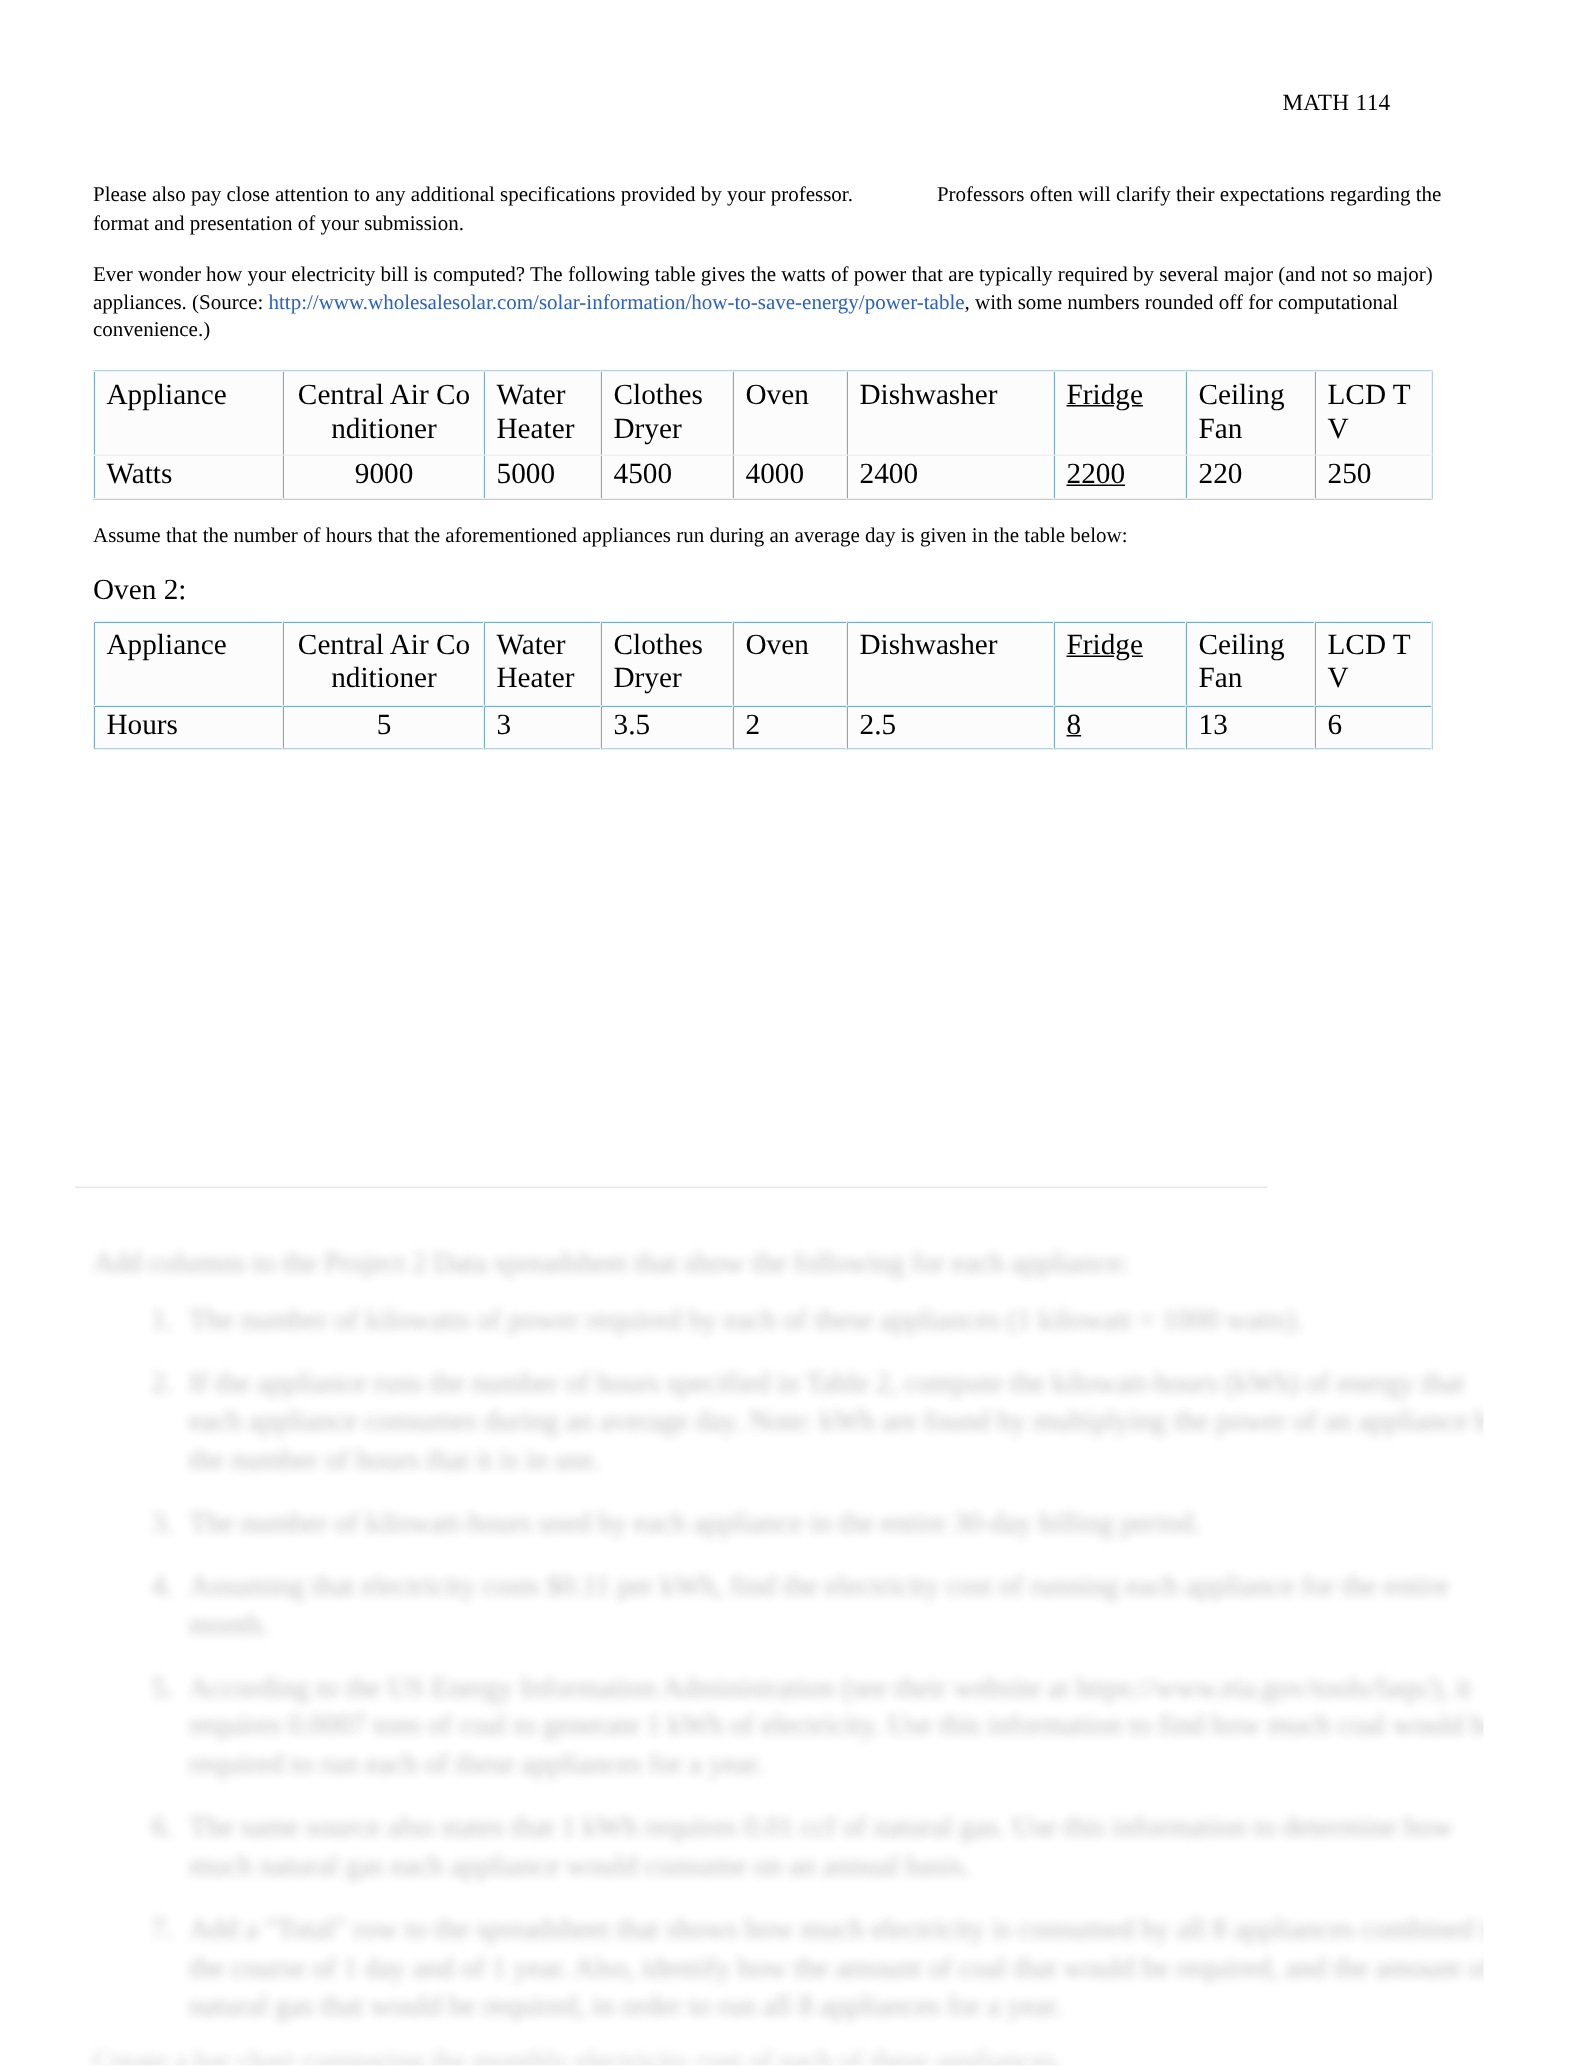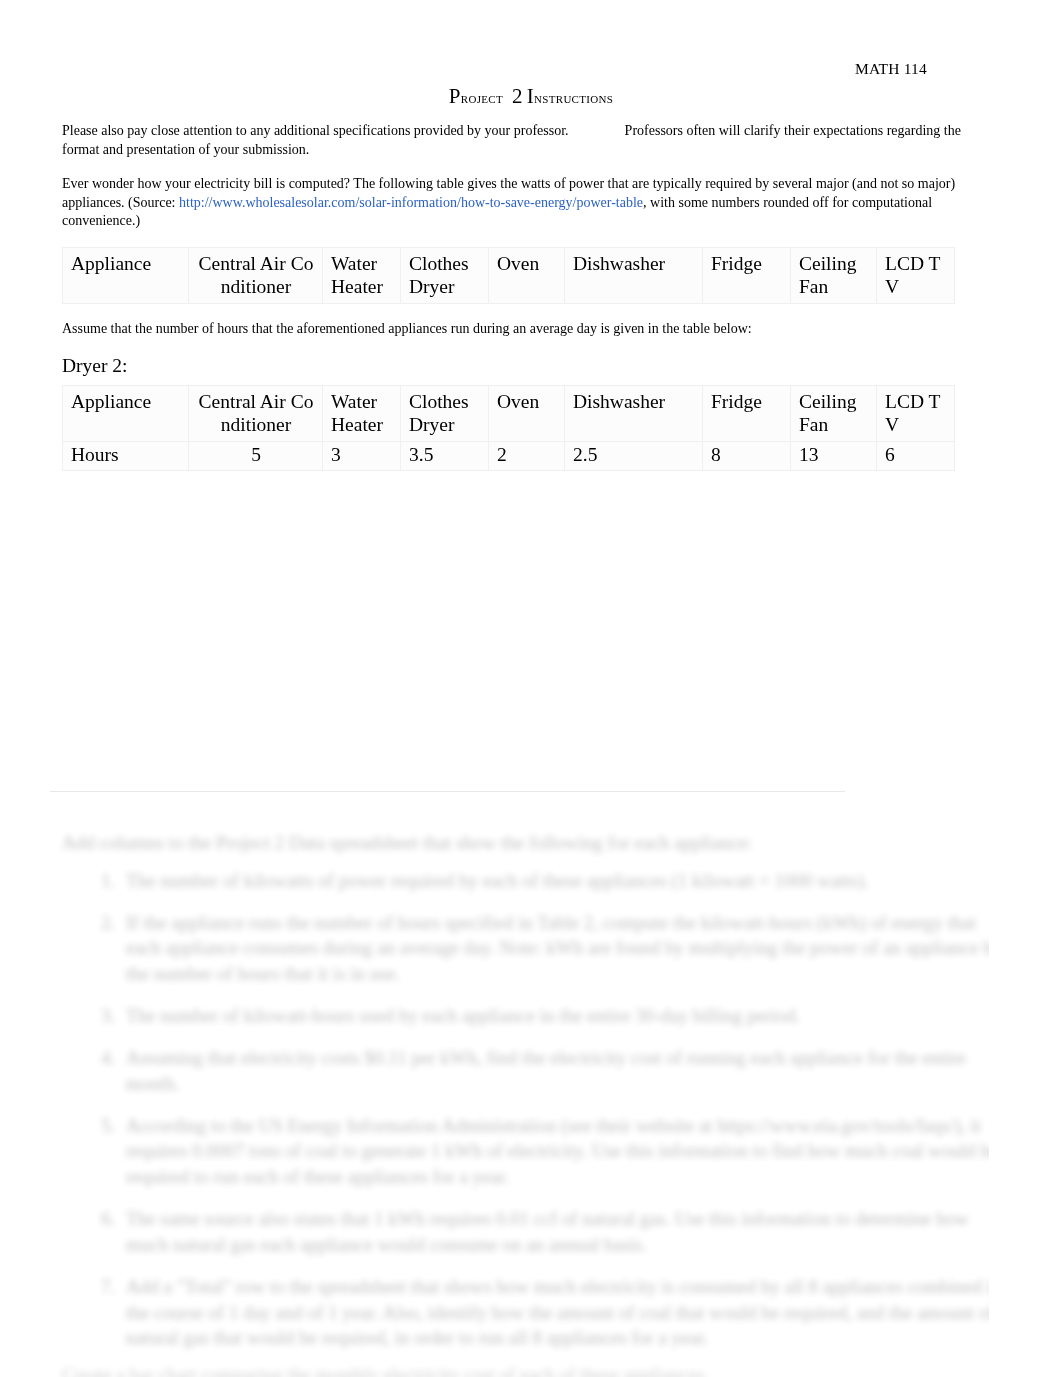--- a/index.html
+++ b/index.html
@@ -98,21 +98,21 @@
     padding-top: 2px;
     padding-bottom: 3px;
   }
   
   .c0 { width: 110px; }
   .c1 { width: 118px; text-align: center; }
   .c2 { width: 62px;  }
   .c3 { width: 72px;  }
   .c4 { width: 60px;  }
   .c5 { width: 122px; }
-  .c6 { width: 72px;  }
+  .c6 { width: 72px; text-decoration: underline;  }
   .c7 { width: 70px;  }
   .c8 { width: 62px;  }
 
   
   td.single { word-break: normal; }
 
   
   .table2-clip {
     height: 121px;
     overflow: hidden;
@@ -168,23 +168,20 @@
     pointer-events: none;
   }
 </style>
 </head>
 <body>
 
 <div class="page">
 
   <div class="running-head">MATH 114</div>
 
-  <div class="doc-title">
-    <span>P</span><span style="font-size:0.72em;">roject</span><span class="gap"></span><span>2</span><span style="display:inline-block;width:4px;"></span><span>I</span><span style="font-size:0.72em;">nstructions</span>
-  </div>
 
   <div class="content">
 
     <p class="para"><span>Please also pay close attention to any additional specifications provided by your professor.</span><span class="wide-gap"></span><span>Professors often will clarify their expectations regarding the format and presentation of your submission.</span></p>
 
     <p class="para"><span>Ever wonder how your electricity bill is computed? The following table gives the watts of power that are typically required by several major (and not so major) appliances. (Source:</span>
       <a class="link" href="#">http://www.wholesalesolar.com/solar-information/how-to-save-energy/power-table</a><span>, with some numbers rounded off for computational convenience.)</span></p>
 
 
     <table class="data-table">
@@ -193,26 +190,37 @@
           <td class="c0 single">Appliance</td>
           <td class="c1">Central Air Conditioner</td>
           <td class="c2">Water Heater</td>
           <td class="c3">Clothes Dryer</td>
           <td class="c4 single">Oven</td>
           <td class="c5 single">Dishwasher</td>
           <td class="c6 single">Fridge</td>
           <td class="c7">Ceiling Fan</td>
           <td class="c8">LCD TV</td>
         </tr>
+        <tr class="values-row">
+          <td class="c0">Watts</td>
+          <td class="c1">9000</td>
+          <td class="c2">5000</td>
+          <td class="c3">4500</td>
+          <td class="c4">4000</td>
+          <td class="c5">2400</td>
+          <td class="c6">2200</td>
+          <td class="c7">220</td>
+          <td class="c8">250</td>
+        </tr>
       </tbody>
     </table>
 
     <p class="para tight">Assume that the number of hours that the aforementioned appliances run during an average day is given in the table below:</p>
 
-    <p class="table-caption">Dryer 2:</p>
+    <p class="table-caption">Oven 2:</p>
 
     <div class="table2-clip">
       <table class="data-table">
         <tbody>
           <tr>
             <td class="c0 single">Appliance</td>
             <td class="c1">Central Air Conditioner</td>
             <td class="c2">Water Heater</td>
             <td class="c3">Clothes Dryer</td>
             <td class="c4 single">Oven</td>

